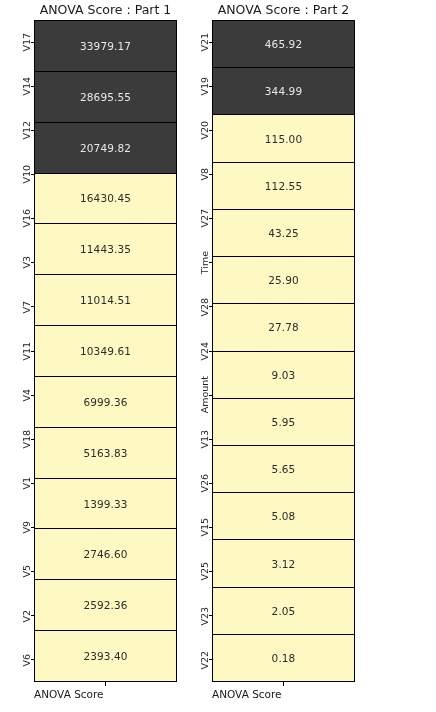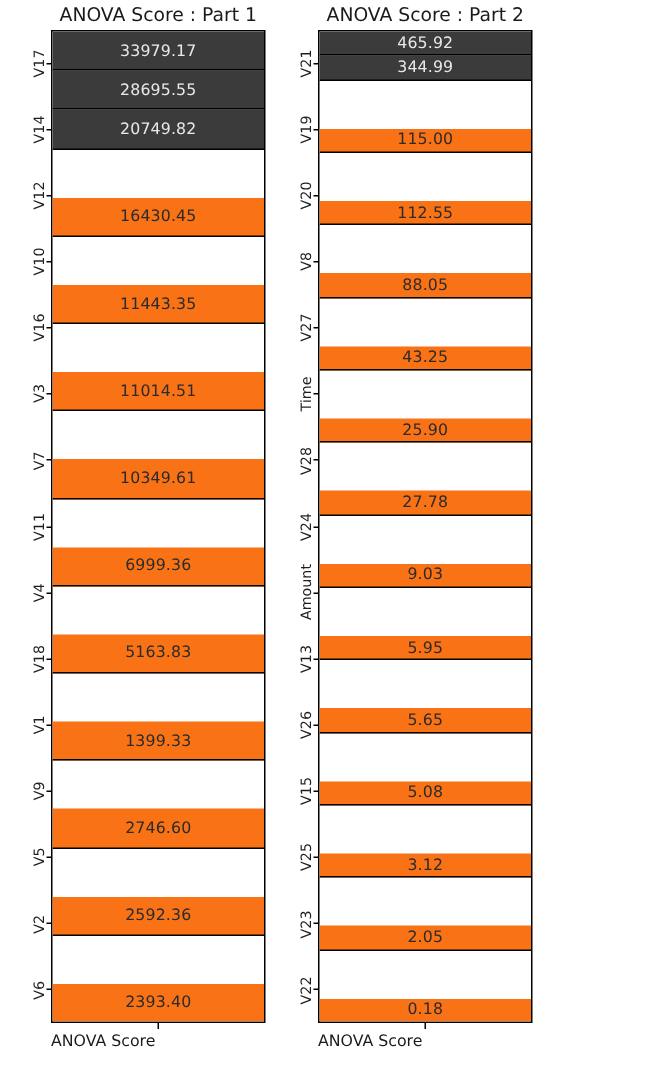--- a/index.html
+++ b/index.html
@@ -68,21 +68,21 @@
     flex: 1 1 0;
     position: relative;
     box-sizing: border-box;
     border-bottom: 1.6px solid #000000;
     display: flex;
     align-items: center;
     justify-content: center;
   }
   .bar:last-child { border-bottom: none; }
   .bar.dark   { background: #3b3b3b; }
-  .bar.yellow { background: #f97316; margin-top: 32px; }
+  .bar.yellow { background: #fef9c3; }
 
   .bar-value {
     font-size: 10.5px;
     letter-spacing: 0.1px;
     white-space: nowrap;
     pointer-events: none;
   }
   .bar.dark   .bar-value { color: #e8e8e8; }
   .bar.yellow .bar-value { color: #2b2b2b; }
 
@@ -337,23 +337,20 @@
           <div class="bar dark">
             <span class="bar-value">344.99</span>
           </div>
           <div class="bar yellow">
             <span class="bar-value">115.00</span>
           </div>
           <div class="bar yellow">
             <span class="bar-value">112.55</span>
           </div>
           <div class="bar yellow">
-            <span class="bar-value">88.05</span>
-          </div>
-          <div class="bar yellow">
             <span class="bar-value">43.25</span>
           </div>
           <div class="bar yellow">
             <span class="bar-value">25.90</span>
           </div>
           <div class="bar yellow">
             <span class="bar-value">27.78</span>
           </div>
           <div class="bar yellow">
             <span class="bar-value">9.03</span>

